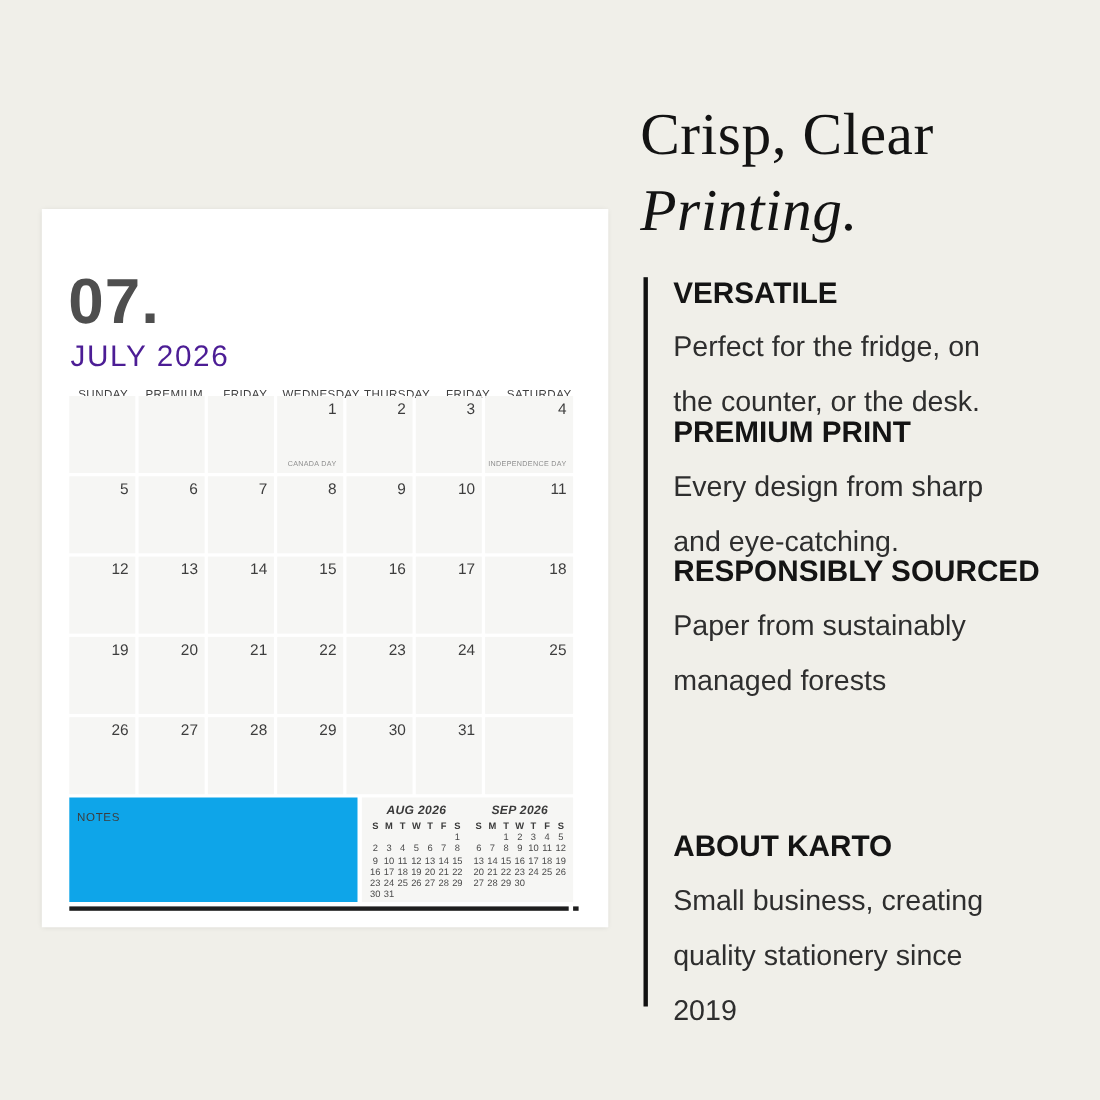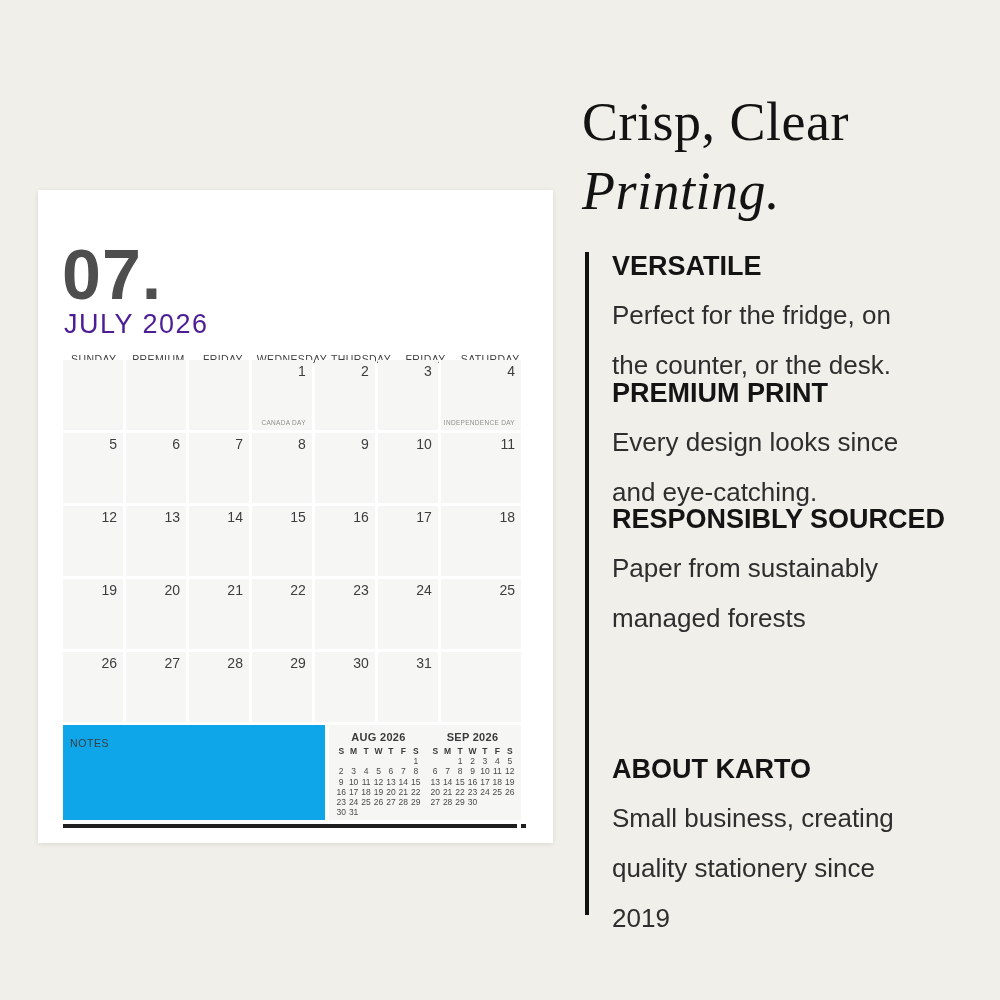--- a/index.html
+++ b/index.html
@@ -16,21 +16,21 @@
   
   .paper {
     position: absolute;
     left: 38px; top: 190px;
     width: 515px; height: 653px;
     background: #ffffff;
     box-shadow: 0 1px 5px rgba(0,0,0,0.10);
   }
   .month-number {
     position: absolute; left: 24px; top: 44px;
-    font-size: 70px; font-weight: 700; line-height: 82px;
+    font-size: 58px; font-weight: 700; line-height: 82px;
     letter-spacing: 1px; color: #4e4e4e;
   }
   .month-name {
     position: absolute; left: 26px; top: 119px;
     font-size: 27px; line-height: 30px;
     letter-spacing: 1.5px; color: #4c1d95;
   }
   .day-headers {
     position: absolute; left: 25px; top: 162px; width: 458px;
     display: grid; grid-template-columns: repeat(7, 1fr); gap: 3px;
@@ -65,21 +65,21 @@
     font-size: 10.5px; font-weight: 500; letter-spacing: 0.6px; color: #3d3d3d;
   }
   .minical-cell {
     flex: 1; background: #f6f6f4;
     display: flex; justify-content: space-between;
     padding: 6px 5px 0 6px;
   }
   .minical { width: 87px; }
   .minical-title {
     text-align: center; font-size: 11px; font-weight: 700;
-    letter-spacing: 0.3px; color: #3b3b3b; margin-bottom: 2px; line-height: 13px;
+    letter-spacing: 0.3px; color: #3b3b3b; margin-bottom: 2px; line-height: 13px; font-style: italic;
   }
   .minical-grid { display: grid; grid-template-columns: repeat(7, 1fr); }
   .ml { font-size: 8.5px; font-weight: 700; text-align: center; line-height: 10px; color: #3b3b3b; }
   .md { font-size: 8.5px; text-align: center; line-height: 10.3px; color: #4a4a4a; }
   .bottom-line {
     position: absolute; left: 25px; top: 634px;
     width: 454px; height: 4px; background: #1f1f1f;
   }
   .bottom-dot {
     position: absolute; left: 483px; top: 634px;
@@ -343,21 +343,21 @@
   <div class="vrule"></div>
 
   <div class="section s0">
     <div class="sec-heading">VERSATILE</div>
     <div class="sec-line">Perfect for the fridge, on</div>
     <div class="sec-line">the counter, or the desk.</div>
   </div>
 
   <div class="section s1">
     <div class="sec-heading">PREMIUM PRINT</div>
-    <div class="sec-line">Every design looks since</div>
+    <div class="sec-line">Every design from sharp</div>
     <div class="sec-line">and eye-catching.</div>
   </div>
 
   <div class="section s2">
     <div class="sec-heading">RESPONSIBLY SOURCED</div>
     <div class="sec-line">Paper from sustainably</div>
     <div class="sec-line">managed forests</div>
   </div>
 
   <div class="section s3">

